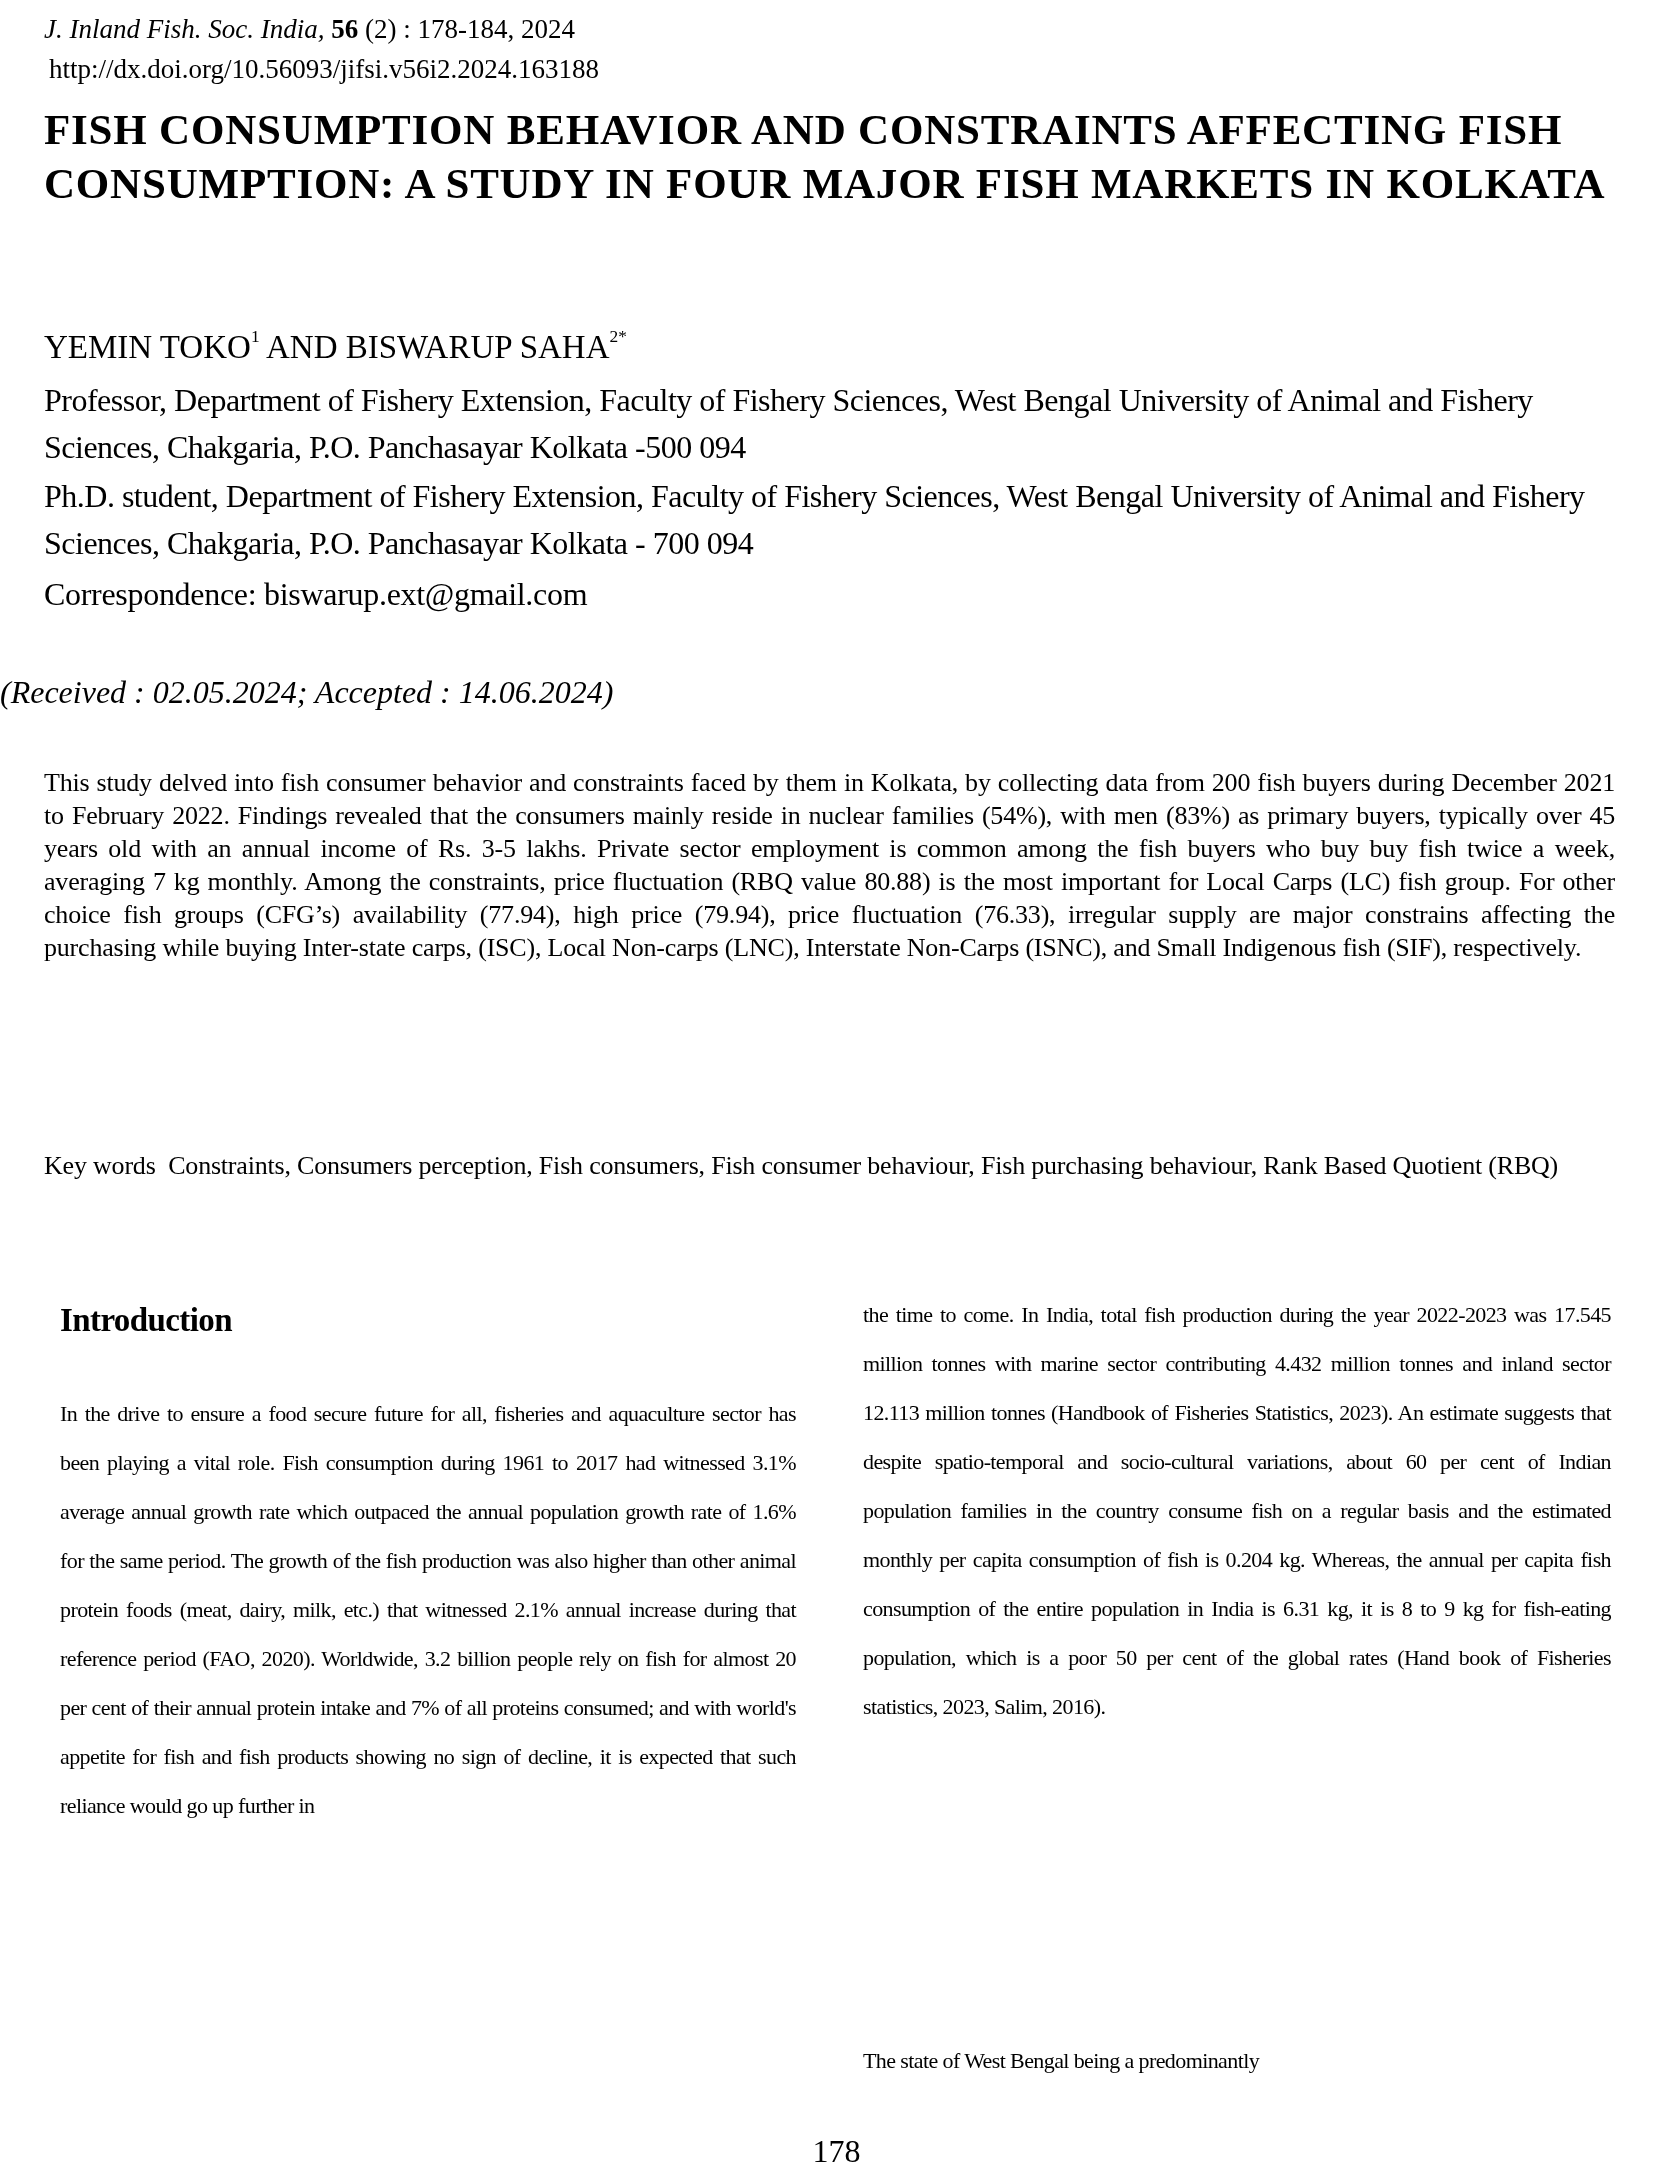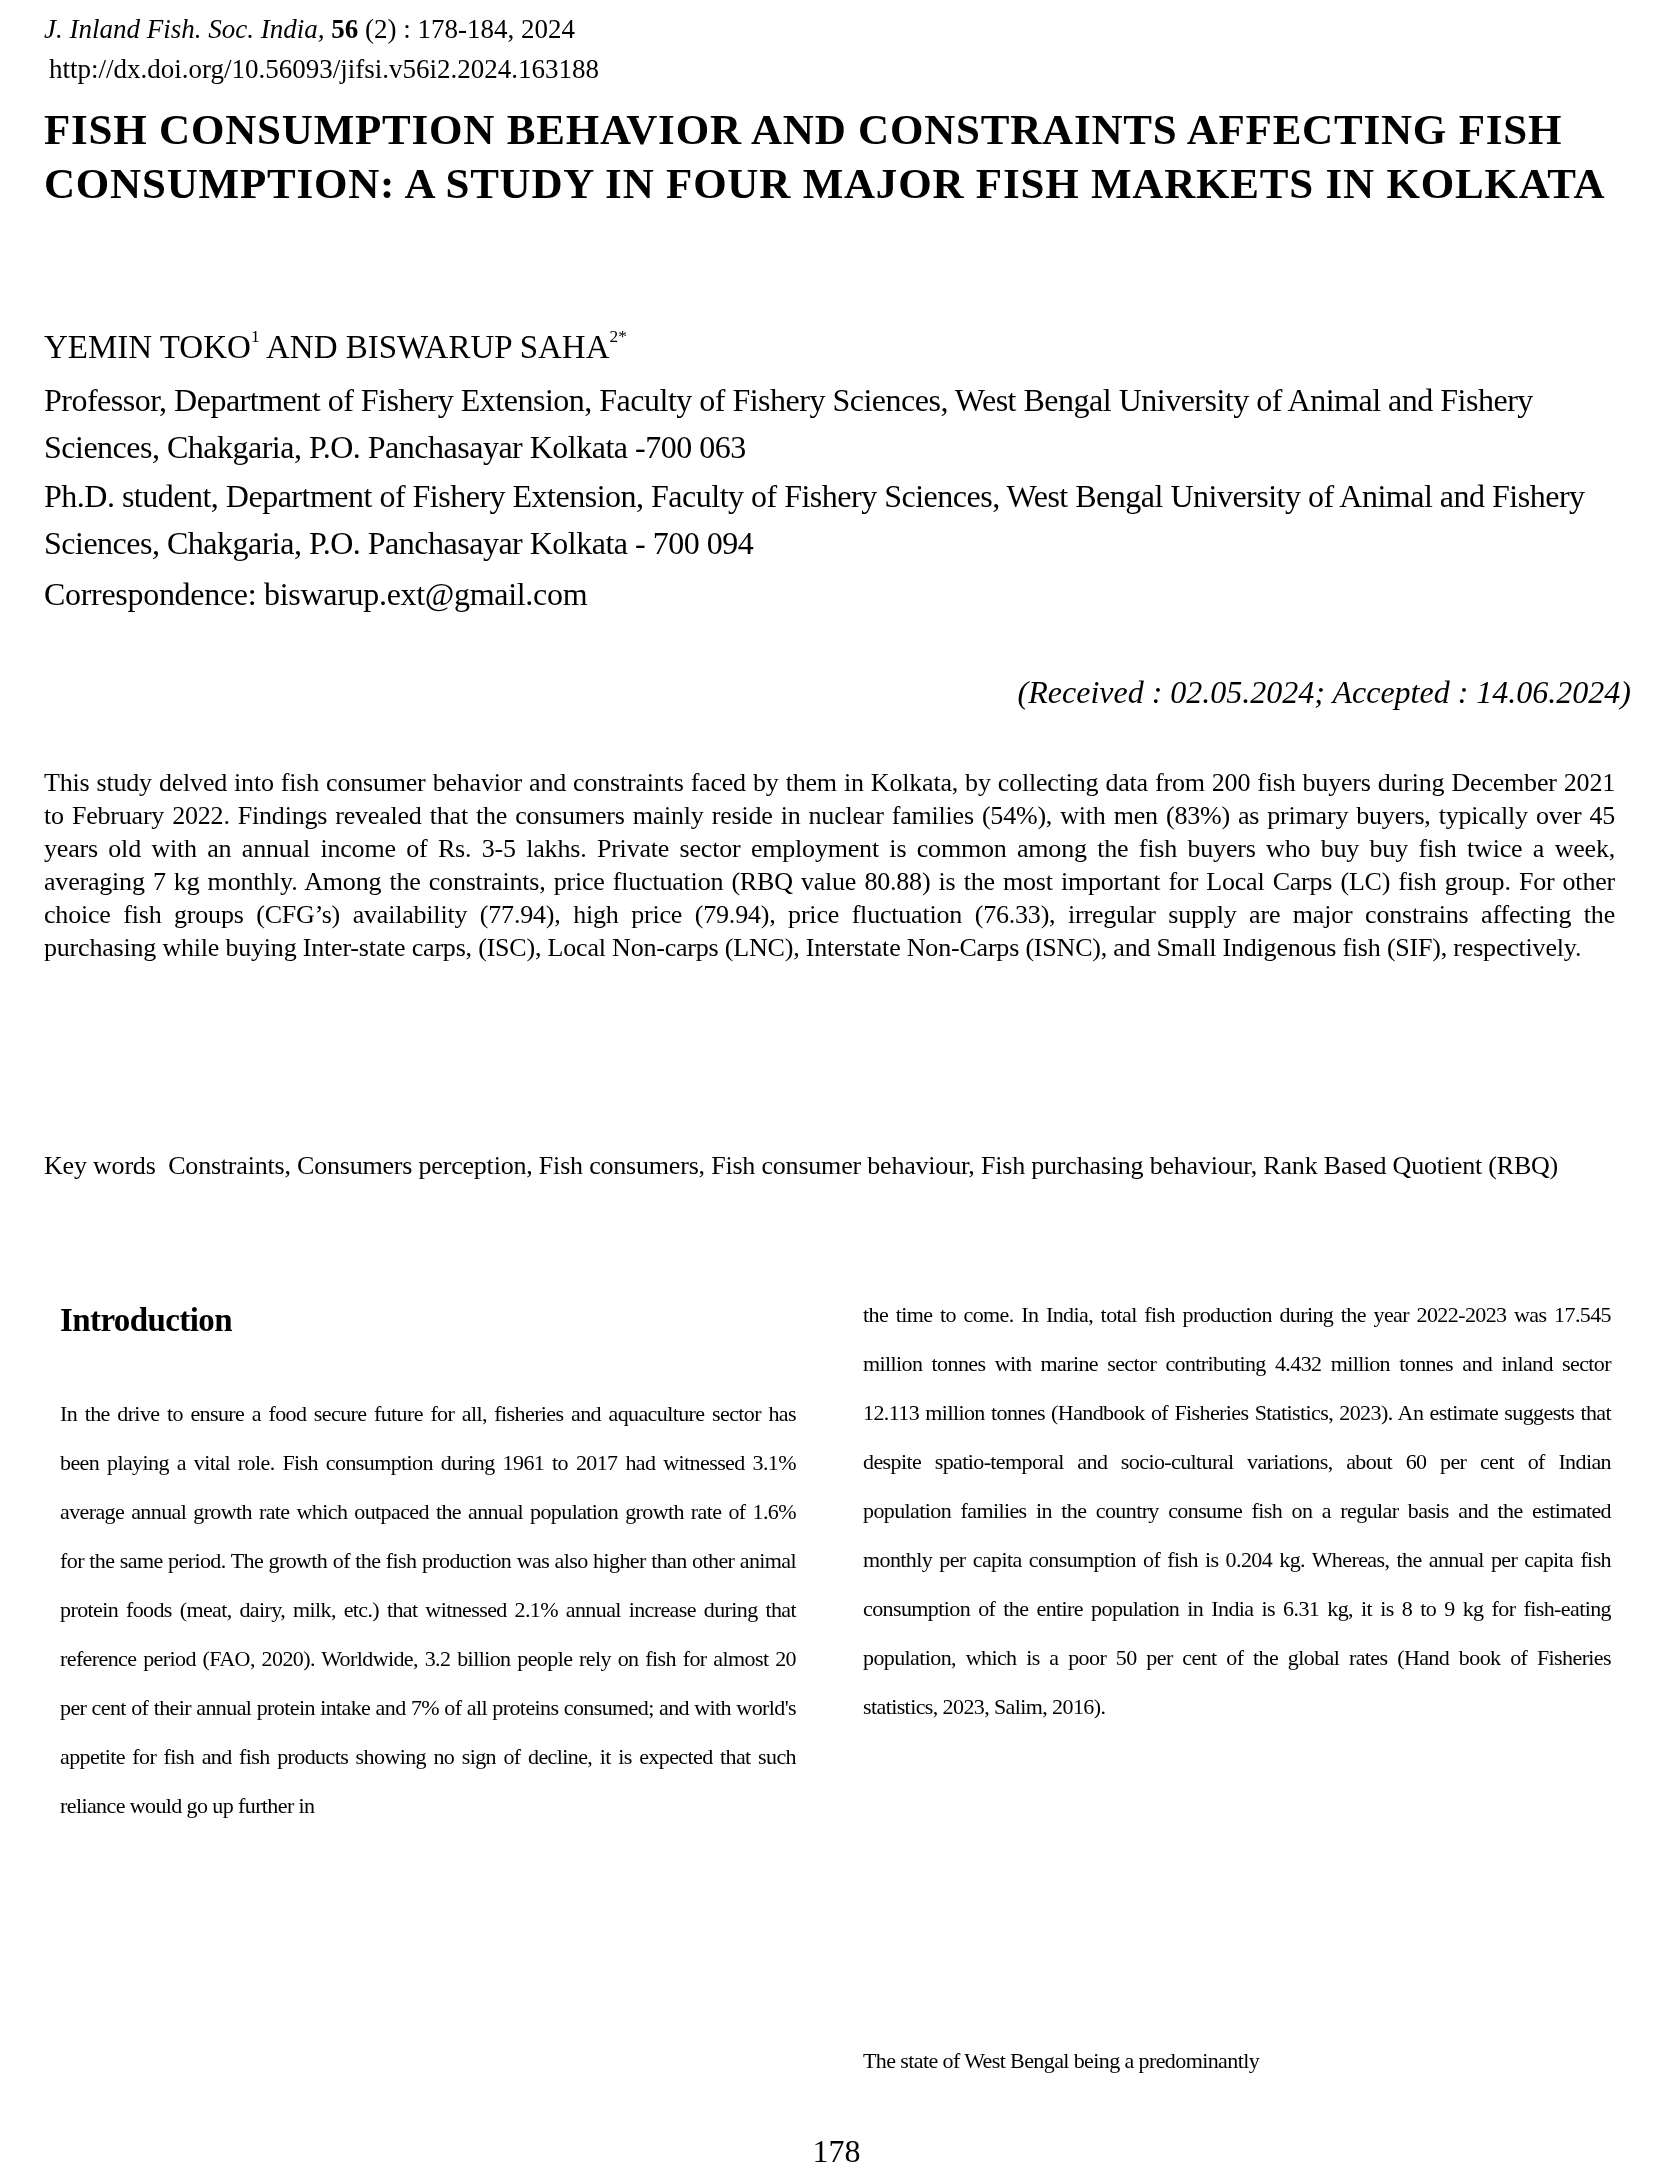--- a/index.html
+++ b/index.html
@@ -18,21 +18,21 @@
              line-height: 54px; letter-spacing: 0.8px; }
 
     #authors { left: 44px; top: 326px; font-size: 33px; }
     #authors sup { font-size: 17.4px; vertical-align: 16px; }
 
     .aff { left: 44px; width: 1591px; font-size: 32px; line-height: 47px; letter-spacing: -0.5px; }
     #aff1 { top: 377px; }
     #aff2 { top: 473px; }
     #corr { left: 44px; top: 576px; font-size: 32px; letter-spacing: -0.3px; }
 
-    #received { left: 0; width: 1631px; top: 674px; text-align: right; font-size: 32px; font-style: italic; }
+    #received { left: 0; width: 1631px; top: 674px; text-align: left; font-size: 32px; font-style: italic; }
 
     #abstract { left: 44px; top: 766px; width: 1571px; font-size: 26px; line-height: 33px;
                 text-align: justify; letter-spacing: -0.2px; }
     #keywords { left: 44px; top: 1148px; width: 1571px; font-size: 26px; line-height: 35px; letter-spacing: -0.2px; }
     #keywords b { font-weight: normal; }
 
     .col { width: 736px; font-size: 22px; line-height: 49px; text-align: justify; letter-spacing: -0.6px; }
     #intro-heading { left: 44px; top: 1286px; font-size: 33px; font-weight: bold; letter-spacing: -0.6px; }
     #col-left { left: 60px; top: 1389px; }
     #col-right-1 { left: 863px; top: 1290px; width: 748px; }
@@ -51,21 +51,21 @@
 <div id="doi-line" class="abs">http://dx.doi.org/10.56093/jifsi.v56i2.2024.163188</div>
 
 <h1 id="title" class="abs" style="margin:0;">FISH CONSUMPTION BEHAVIOR AND CONSTRAINTS AFFECTING FISH CONSUMPTION: A STUDY IN FOUR MAJOR FISH MARKETS IN KOLKATA</h1>
 
 <div id="authors" class="abs">
   <span>YEMIN TOKO</span><sup>1</sup>
   <span>AND</span>
   <span>BISWARUP SAHA</span><sup>2*</sup>
 </div>
 
-<div id="aff1" class="abs aff">Professor, Department of Fishery Extension, Faculty of Fishery Sciences, West Bengal University of Animal and Fishery Sciences, Chakgaria, P.O. Panchasayar Kolkata -700 063</div>
+<div id="aff1" class="abs aff">Professor, Department of Fishery Extension, Faculty of Fishery Sciences, West Bengal University of Animal and Fishery Sciences, Chakgaria, P.O. Panchasayar Kolkata -500 094</div>
 <div id="aff2" class="abs aff">Ph.D. student, Department of Fishery Extension, Faculty of Fishery Sciences, West Bengal University of Animal and Fishery Sciences, Chakgaria, P.O. Panchasayar Kolkata - 700 094</div>
 <div id="corr" class="abs">Correspondence: biswarup.ext@gmail.com</div>
 
 <div id="received" class="abs">(Received : 02.05.2024; Accepted : 14.06.2024)</div>
 
 <p id="abstract" class="abs" style="margin:0;">This study delved into fish consumer behavior and constraints faced by them  in Kolkata, by collecting data from 200 fish buyers during December 2021 to February 2022. Findings revealed that the consumers mainly reside in nuclear families (54%), with men (83%) as primary buyers, typically over 45 years old with an annual income of Rs. 3-5 lakhs. Private sector employment is common among the fish buyers who buy  buy fish twice a week, averaging 7 kg monthly. Among the constraints, price fluctuation (RBQ value 80.88) is the most important for Local Carps (LC) fish group. For other choice fish groups (CFG’s) availability (77.94), high price (79.94), price fluctuation (76.33), irregular supply are major constrains affecting the purchasing while buying Inter-state carps, (ISC), Local Non-carps (LNC), Interstate Non-Carps (ISNC), and Small Indigenous fish (SIF), respectively.</p>
 
 <p id="keywords" class="abs" style="margin:0;">
   <b>Key words</b>&nbsp;
   <span>Constraints, Consumers perception, Fish consumers, Fish consumer behaviour, Fish purchasing behaviour, Rank Based Quotient (RBQ)</span>

